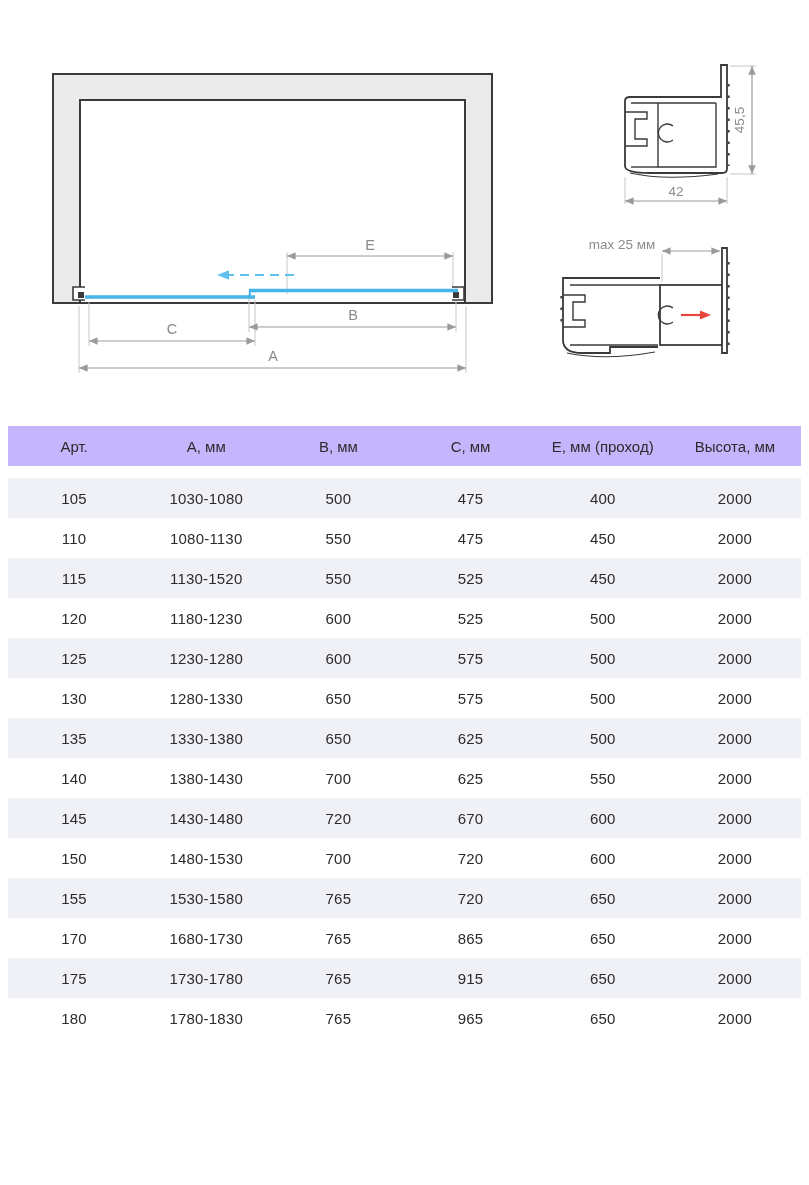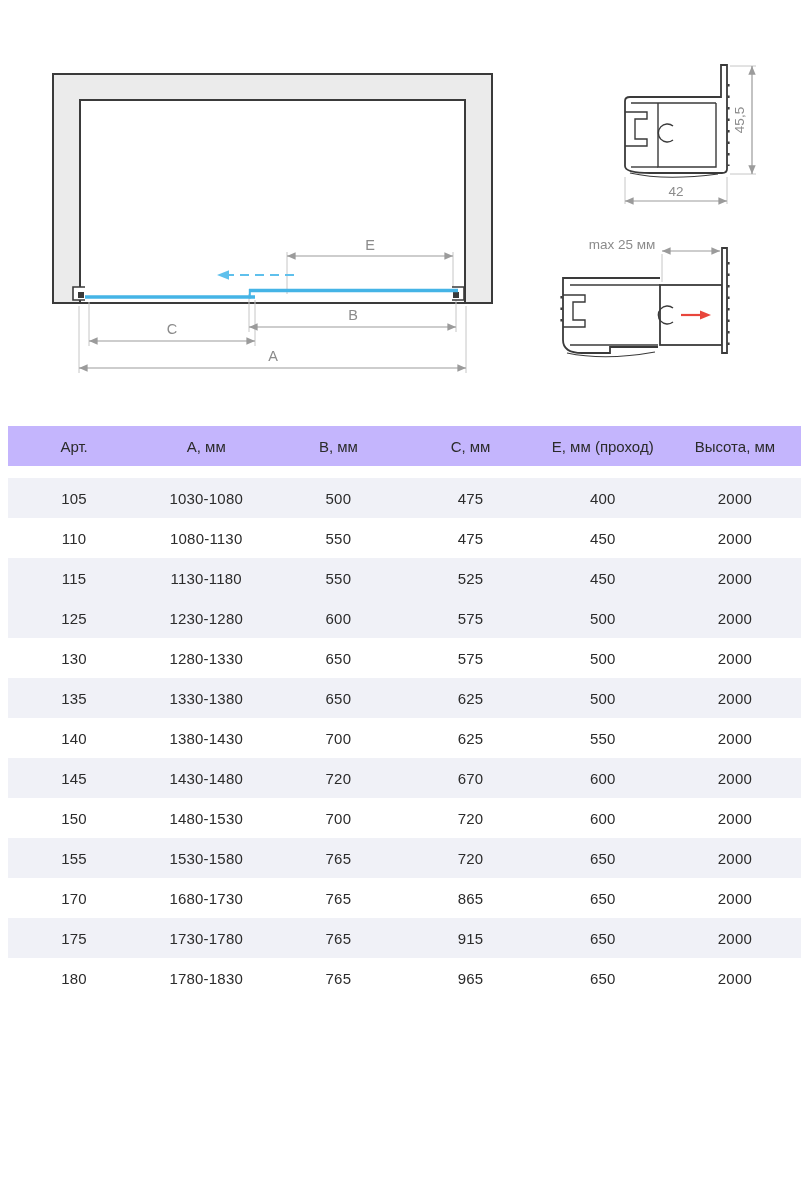--- a/index.html
+++ b/index.html
@@ -162,24 +162,32 @@
         <tr>
           <td>110</td>
           <td>1080-1130</td>
           <td>550</td>
           <td>475</td>
           <td>450</td>
           <td>2000</td>
         </tr>
         <tr class="striped">
           <td>115</td>
-          <td>1130-1180</td>
+          <td>1130-1520</td>
           <td>550</td>
           <td>525</td>
           <td>450</td>
+          <td>2000</td>
+        </tr>
+        <tr>
+          <td>120</td>
+          <td>1180-1230</td>
+          <td>600</td>
+          <td>525</td>
+          <td>500</td>
           <td>2000</td>
         </tr>
         <tr class="striped">
           <td>125</td>
           <td>1230-1280</td>
           <td>600</td>
           <td>575</td>
           <td>500</td>
           <td>2000</td>
         </tr>

